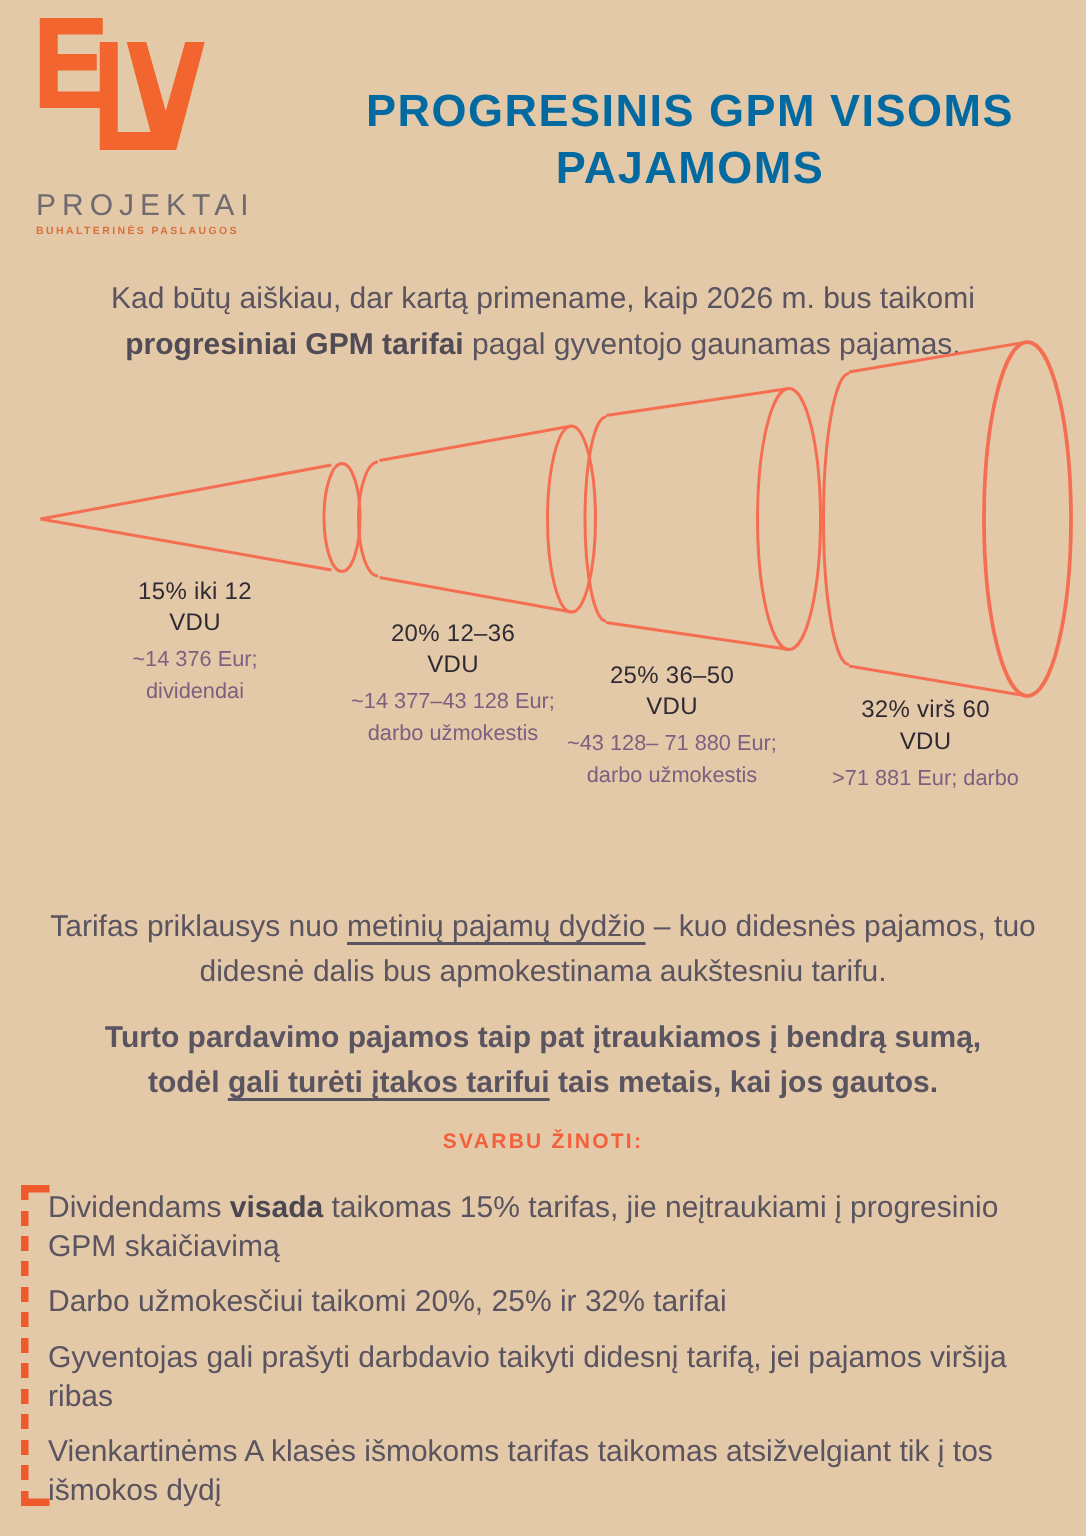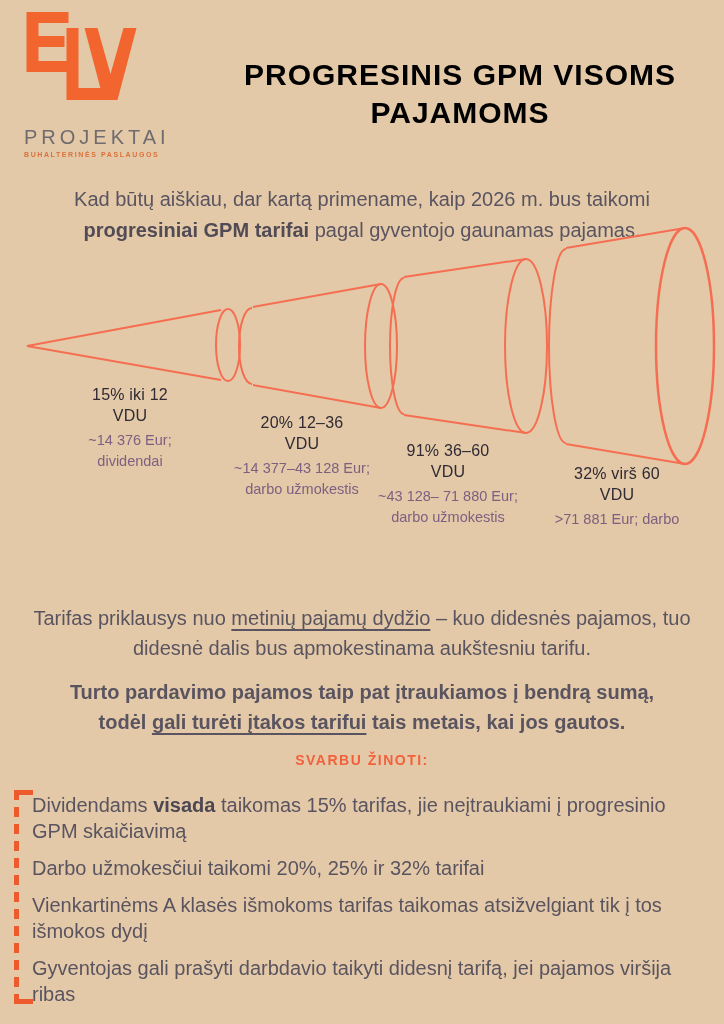--- a/index.html
+++ b/index.html
@@ -25,21 +25,21 @@
     margin-top:2px;
     font-size:7px;font-weight:700;letter-spacing:1.6px;
     color:#d9713c;
   }
   
   .title{
     position:absolute;left:225px;top:36px;width:470px;
     text-align:center;
     font-size:30px;line-height:38px;font-weight:800;
     letter-spacing:1px;
-    color:#000000;
+    color:#0369a1;
   }
   .title span{display:block;}
   
   .intro{
     position:absolute;left:42px;top:164px;width:640px;
     text-align:center;
     font-size:20px;line-height:31px;
   }
   .intro b{color:#514b56;}
   
@@ -159,21 +159,21 @@
       <div>20% 12–36</div>
       <div>VDU</div>
     </div>
     <div class="seg-sub">
       <div>~14 377–43 128 Eur;</div>
       <div>darbo užmokestis</div>
     </div>
   </div>
   <div class="seg seg2">
     <div class="seg-rate">
-      <div>91% 36–60</div>
+      <div>25% 36–50</div>
       <div>VDU</div>
     </div>
     <div class="seg-sub">
       <div>~43 128– 71 880 Eur;</div>
       <div>darbo užmokestis</div>
     </div>
   </div>
   <div class="seg seg3">
     <div class="seg-rate">
       <div>32% virš 60</div>
@@ -192,17 +192,17 @@
 
   <div class="bracket">
     <div class="br-line"></div>
     <div class="br-top"></div>
     <div class="br-bottom"></div>
   </div>
 
   <div class="list">
     <div class="item"><span>Dividendams </span><b>visada</b><span> taikomas 15% tarifas, jie neįtraukiami į progresinio GPM skaičiavimą</span></div>
     <div class="item"><span>Darbo užmokesčiui taikomi 20%, 25% ir 32% tarifai</span><b></b><span></span></div>
+    <div class="item"><span>Gyventojas gali prašyti darbdavio taikyti didesnį tarifą, jei pajamos viršija ribas</span><b></b><span></span></div>
     <div class="item"><span>Vienkartinėms A klasės išmokoms tarifas taikomas atsižvelgiant tik į tos išmokos dydį</span><b></b><span></span></div>
-    <div class="item"><span>Gyventojas gali prašyti darbdavio taikyti didesnį tarifą, jei pajamos viršija ribas</span><b></b><span></span></div>
   </div>
 
 </div>
 
 </body></html>

